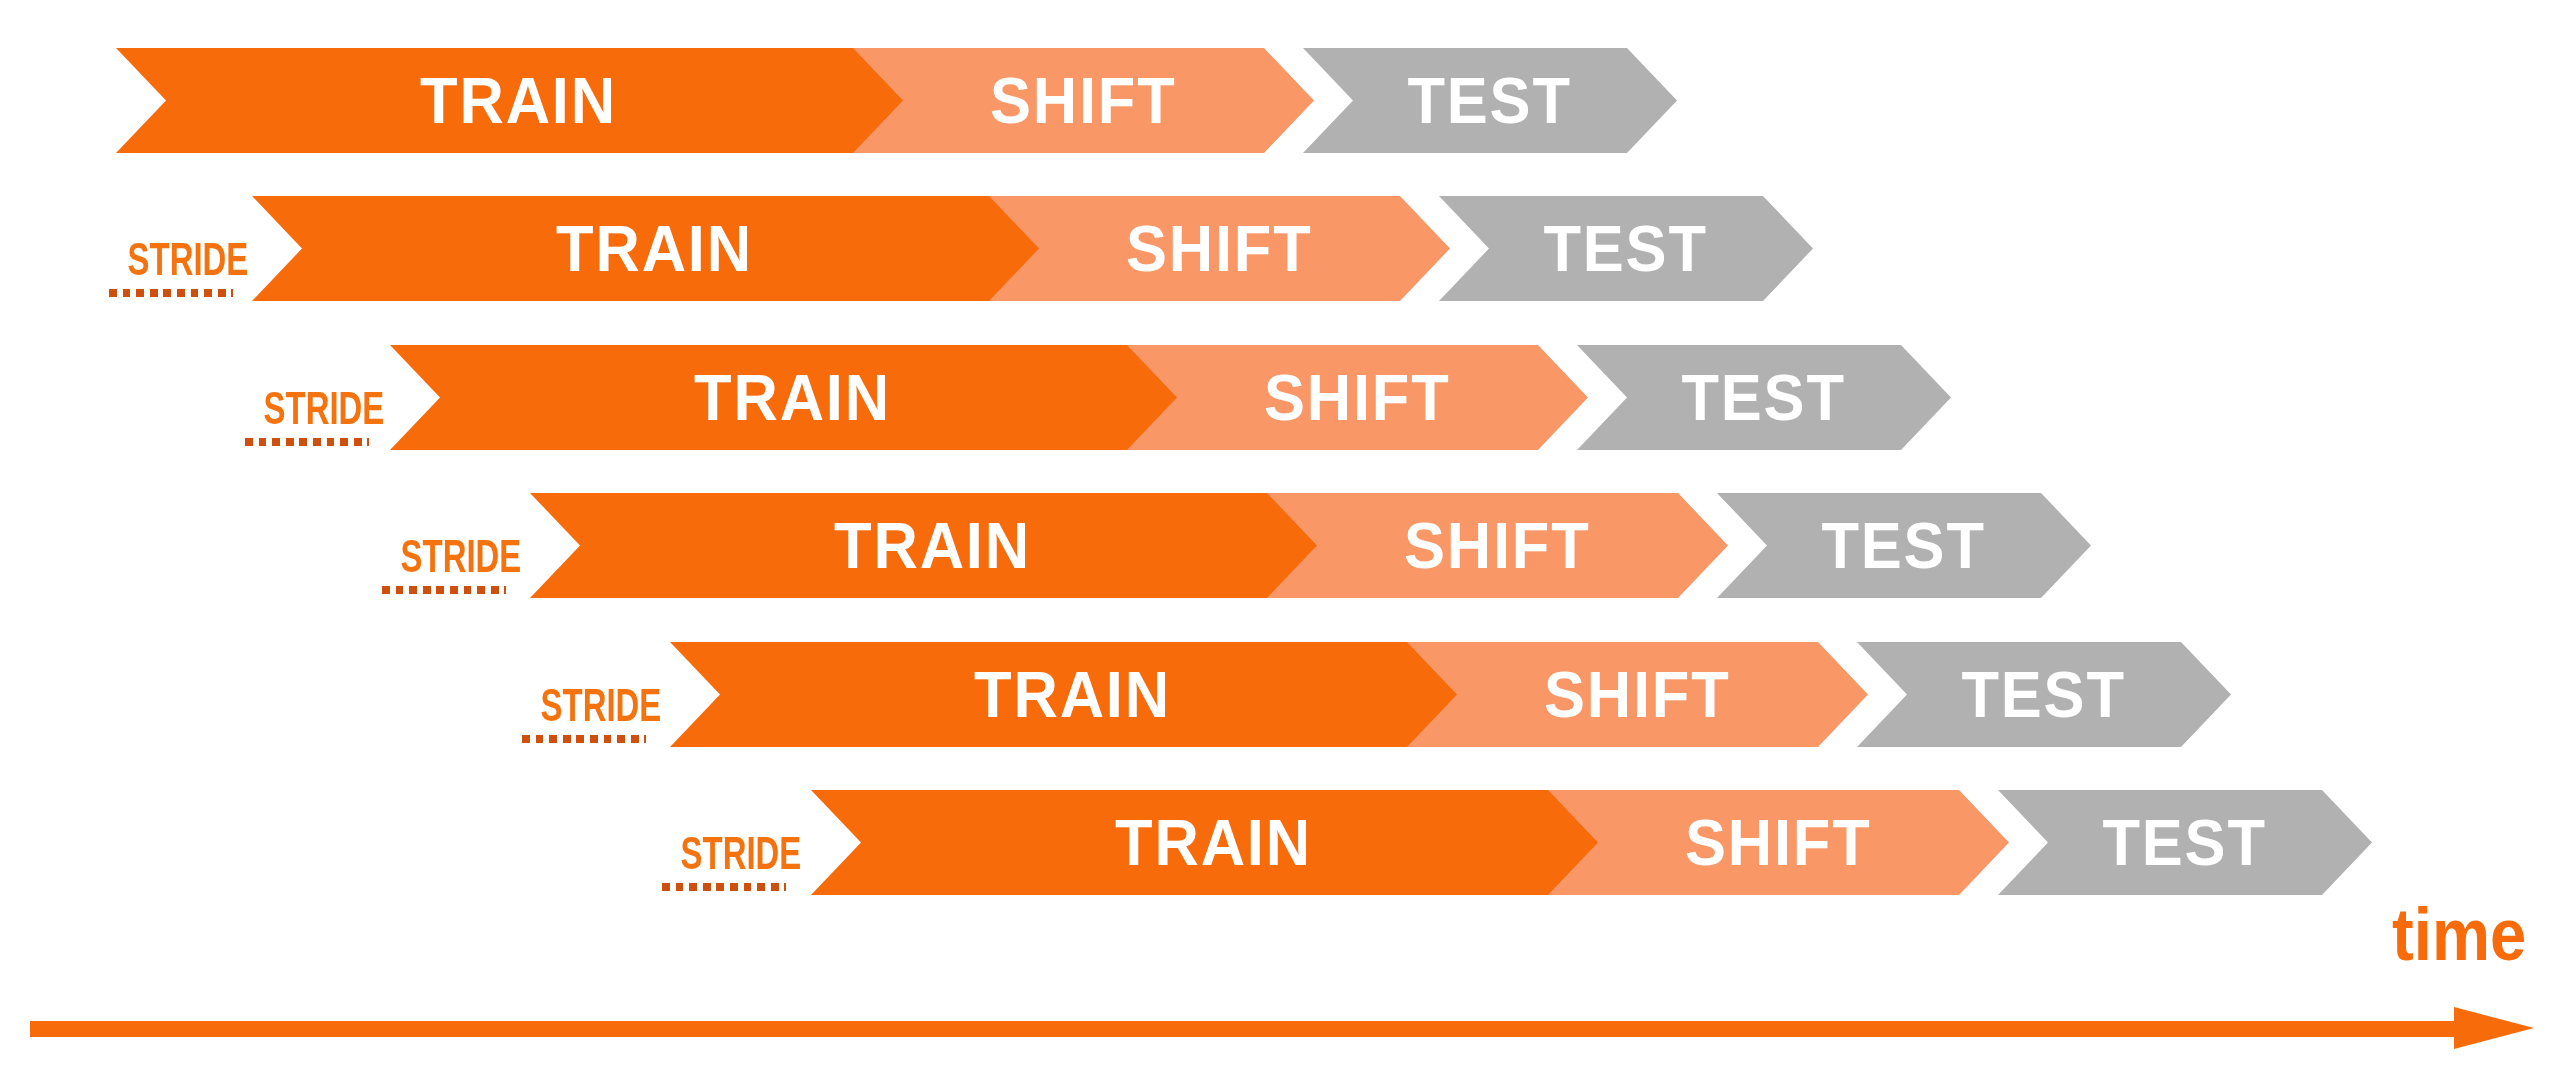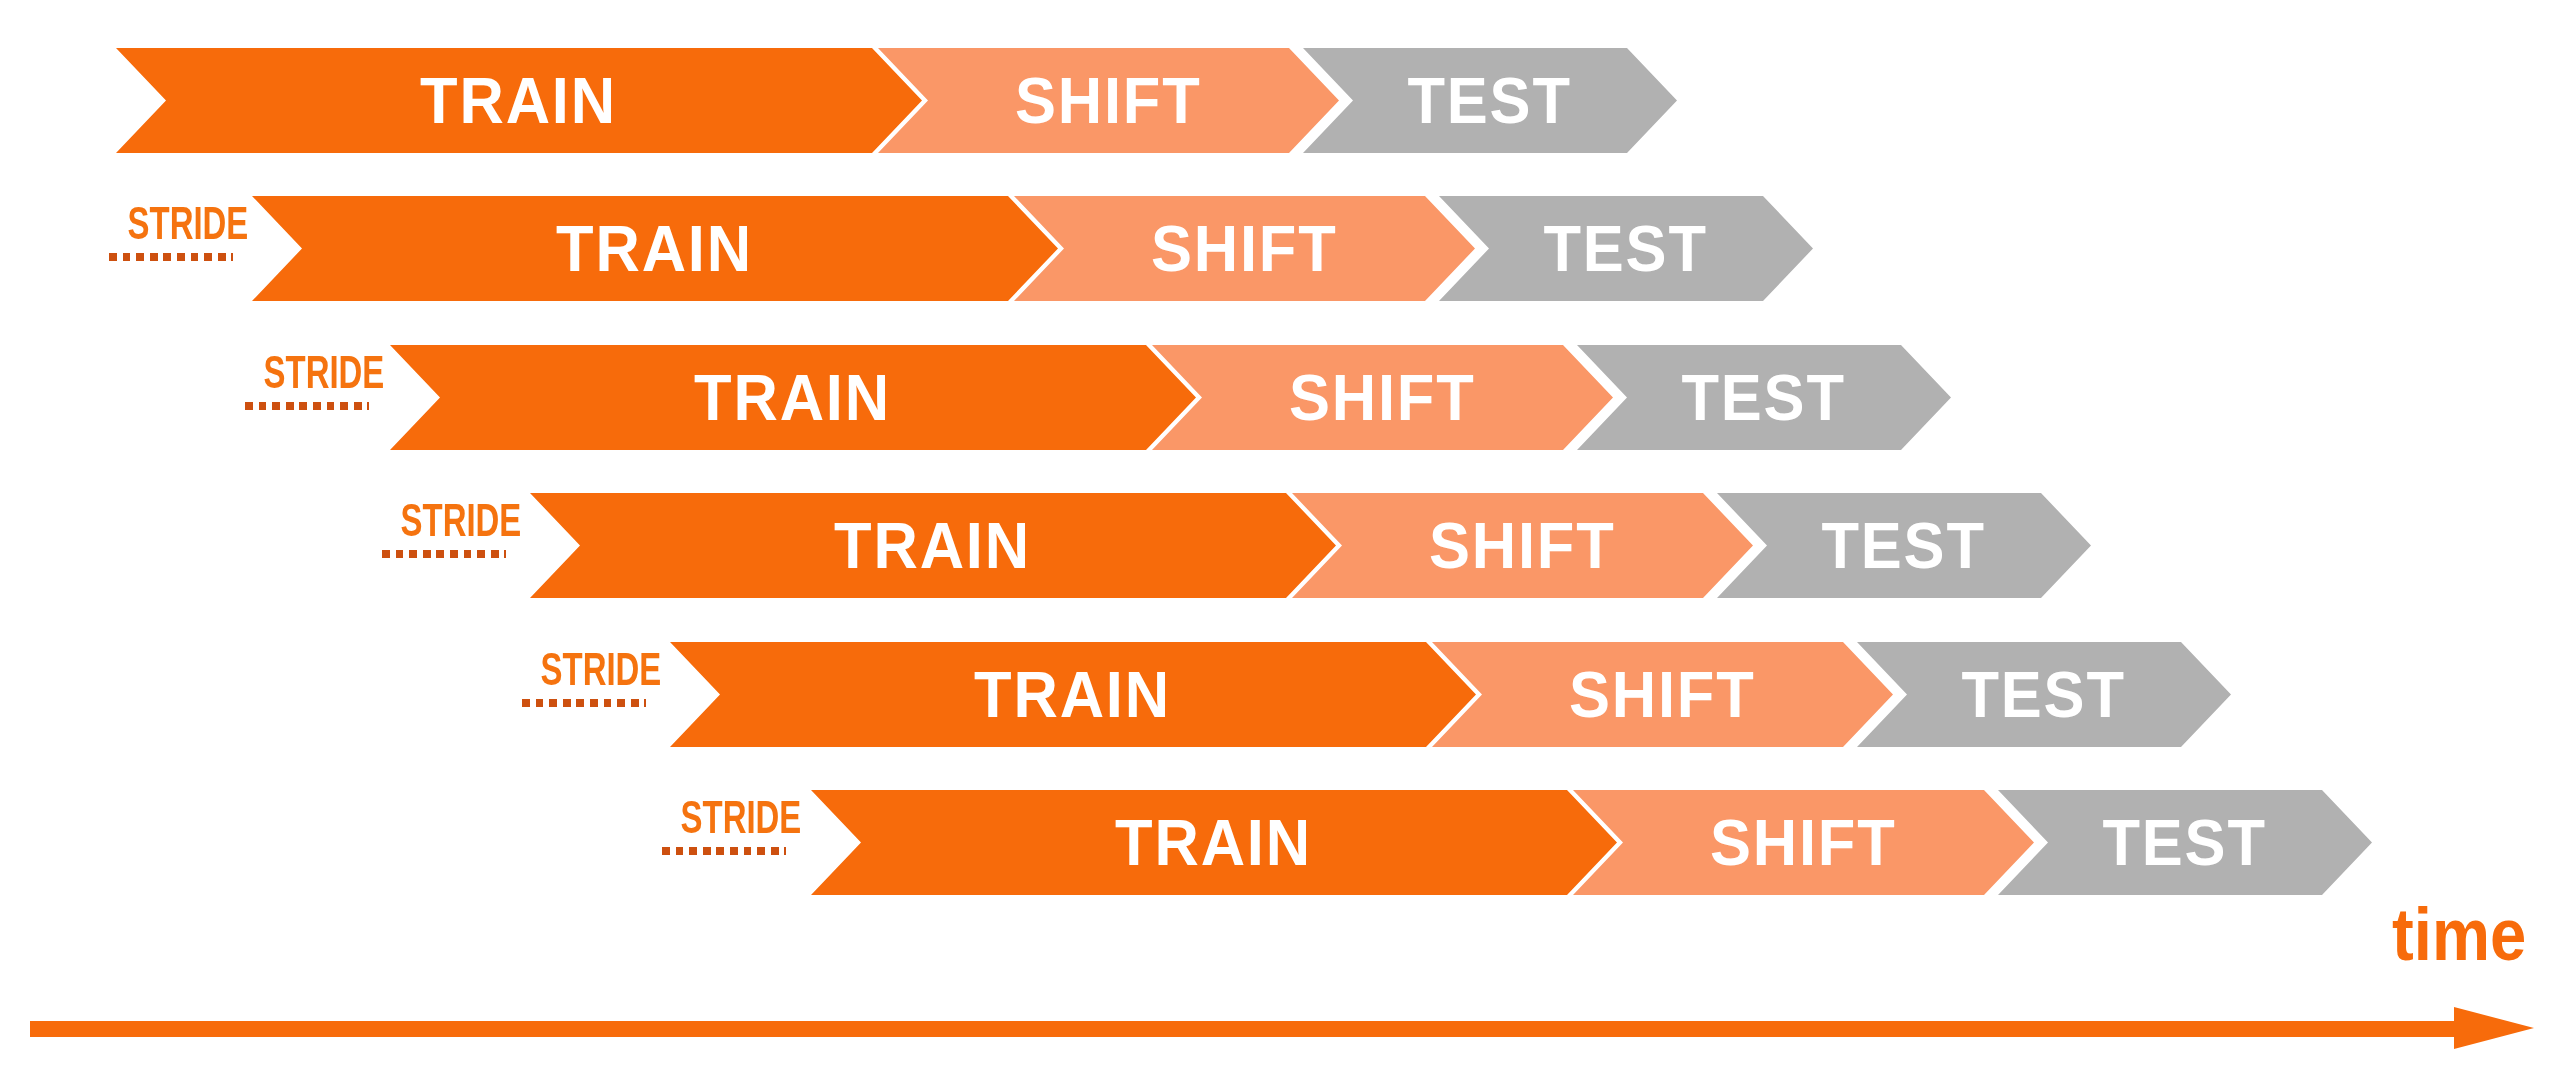--- a/index.html
+++ b/index.html
@@ -20,35 +20,36 @@
   .chev {
     position: absolute;
     top: 0;
     height: 105px;
     display: flex;
     align-items: center;
     justify-content: center;
     clip-path: polygon(50px 50%, 0 0, calc(100% - 50px) 0, 100% 50%, calc(100% - 50px) 100%, 0 100%);
   }
   .chev-train { left: 0;      width: 806px; background: #F76B0B; }
-  .chev-shift { left: 762px;  width: 461px; background: #FA9767; }
+  .chev-shift { left: 737px;  width: 461px; background: #FA9767; }
   .chev-test  { left: 1187px; width: 374px; background: #B1B1B1; }
   .chev-label {
     color: #ffffff;
     font-size: 64px;
     font-weight: bold;
     letter-spacing: 1.9px;
     transform: scaleX(0.96);
     transform-origin: center;
     white-space: nowrap;
   }
   .stride {
     position: absolute;
     width: 124px;
     text-align: center;
+    margin-top: 36px;
   }
   .stride-text {
     display: block;
     color: #F5730F;
     font-size: 47px;
     font-weight: bold;
     line-height: 49px;
     transform: scaleX(0.70);
     transform-origin: center;
     white-space: nowrap;

